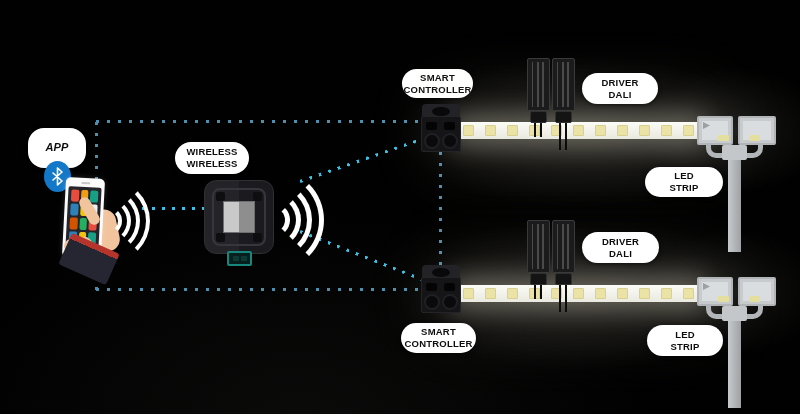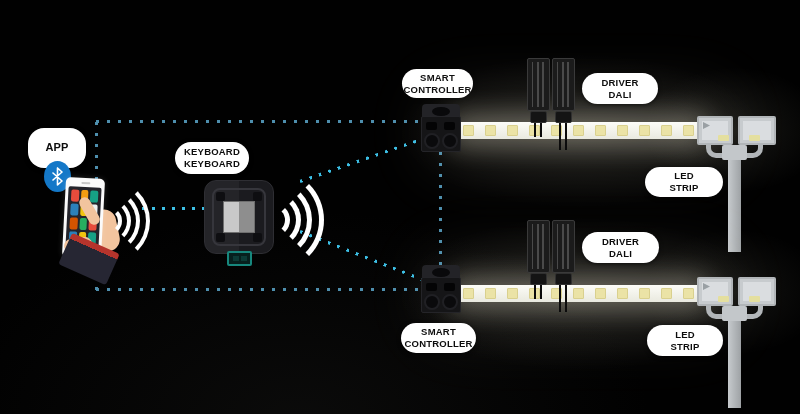--- a/index.html
+++ b/index.html
@@ -83,21 +83,21 @@
 <div class="stage">
 
   <div class="abs dots-h" style="left:96px;top:120px;width:330px;"></div>
   <div class="abs dots-v" style="left:95px;top:122px;height:168px;"></div>
   <div class="abs dots-h" style="left:96px;top:288px;width:330px;"></div>
   <div class="abs dots-v" style="left:439px;top:152px;height:115px;"></div>
   <div class="abs dots-h dots-bright" style="left:142px;top:207px;width:64px;"></div>
   <div class="abs diag" style="left:300px;top:180px;width:134px;transform:rotate(-19.1deg);"></div>
   <div class="abs diag" style="left:300px;top:230px;width:137px;transform:rotate(21.5deg);"></div>
 
-  <div class="abs pill" style="left:28px;top:128px;width:58px;height:40px;">
+  <div class="abs pill" style="left:28px;top:128px;width:58px;height:40px;font-style:italic;">
     <span style="font-size:11px;">APP</span>
   </div>
 
   <div class="abs bt" style="left:44px;top:161px;">
     <svg width="13" height="19" viewBox="0 0 13 19">
       <path d="M6.5 1 v17 M6.5 1 l4.5 4 -9 8 M6.5 18 l4.5 -4 -9 -8" stroke="#ffffff" stroke-width="1.6" fill="none" stroke-linejoin="round" stroke-linecap="round"></path>
     </svg>
   </div>
 
   <div class="abs skin" style="left:88px;top:210px;width:30px;height:42px;border-radius:12px;transform:rotate(-12deg);"></div>
@@ -124,21 +124,21 @@
   <div class="abs sleeve" style="left:63px;top:242px;"></div>
 
   <div>
     <div class="abs arc" style="left:94px;top:207px;width:20px;height:20px;border-width:4px;"></div>
     <div class="abs arc" style="left:85px;top:198px;width:38px;height:38px;border-width:4px;"></div>
     <div class="abs arc" style="left:76px;top:189px;width:56px;height:56px;border-width:4px;"></div>
     <div class="abs arc" style="left:66px;top:179px;width:76px;height:76px;border-width:4px;"></div>
   </div>
 
   <div class="abs pill" style="left:175px;top:142px;width:74px;height:32px;padding:0 2px;box-sizing:border-box;">
-    <span>KEYBOARD KEYBOARD</span>
+    <span>WIRELESS WIRELESS</span>
   </div>
 
   <div class="abs kbd" style="left:204px;top:180px;">
     <div class="frame"></div>
     <div class="csq" style="left:11px;top:11px;"></div>
     <div class="csq" style="right:11px;top:11px;"></div>
     <div class="csq" style="left:11px;bottom:11px;"></div>
     <div class="csq" style="right:11px;bottom:11px;"></div>
     <div class="center"></div>
   </div>

